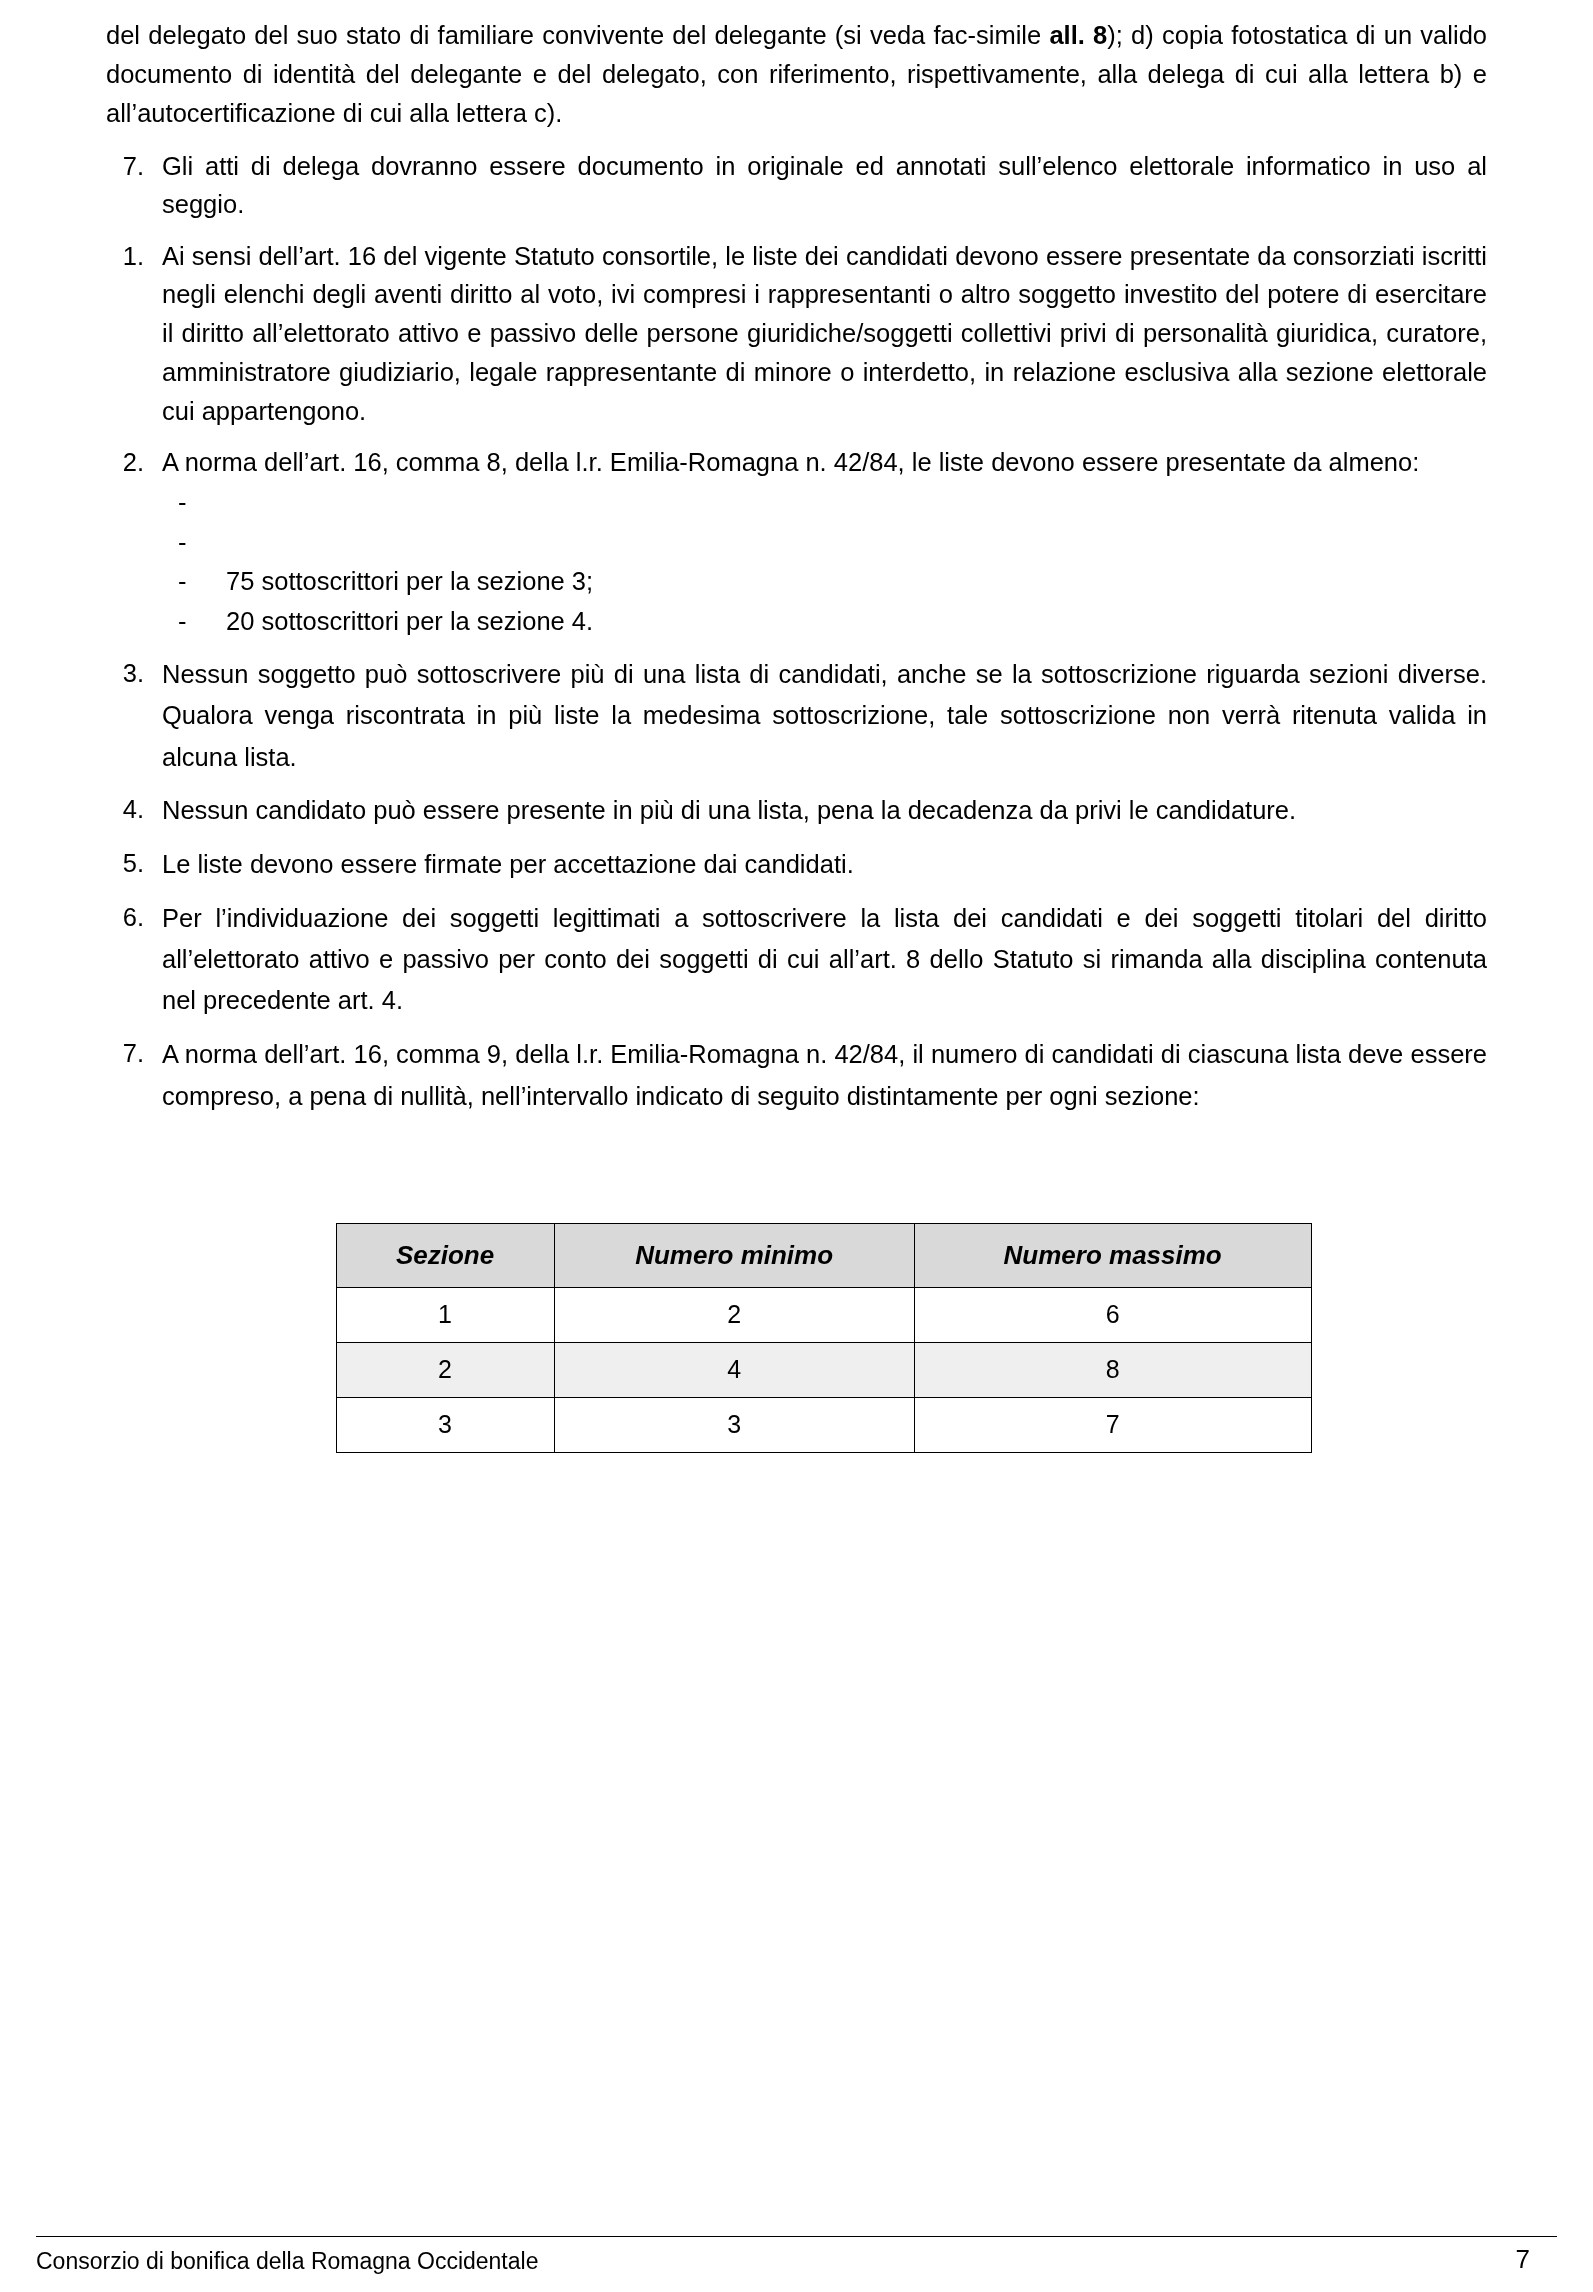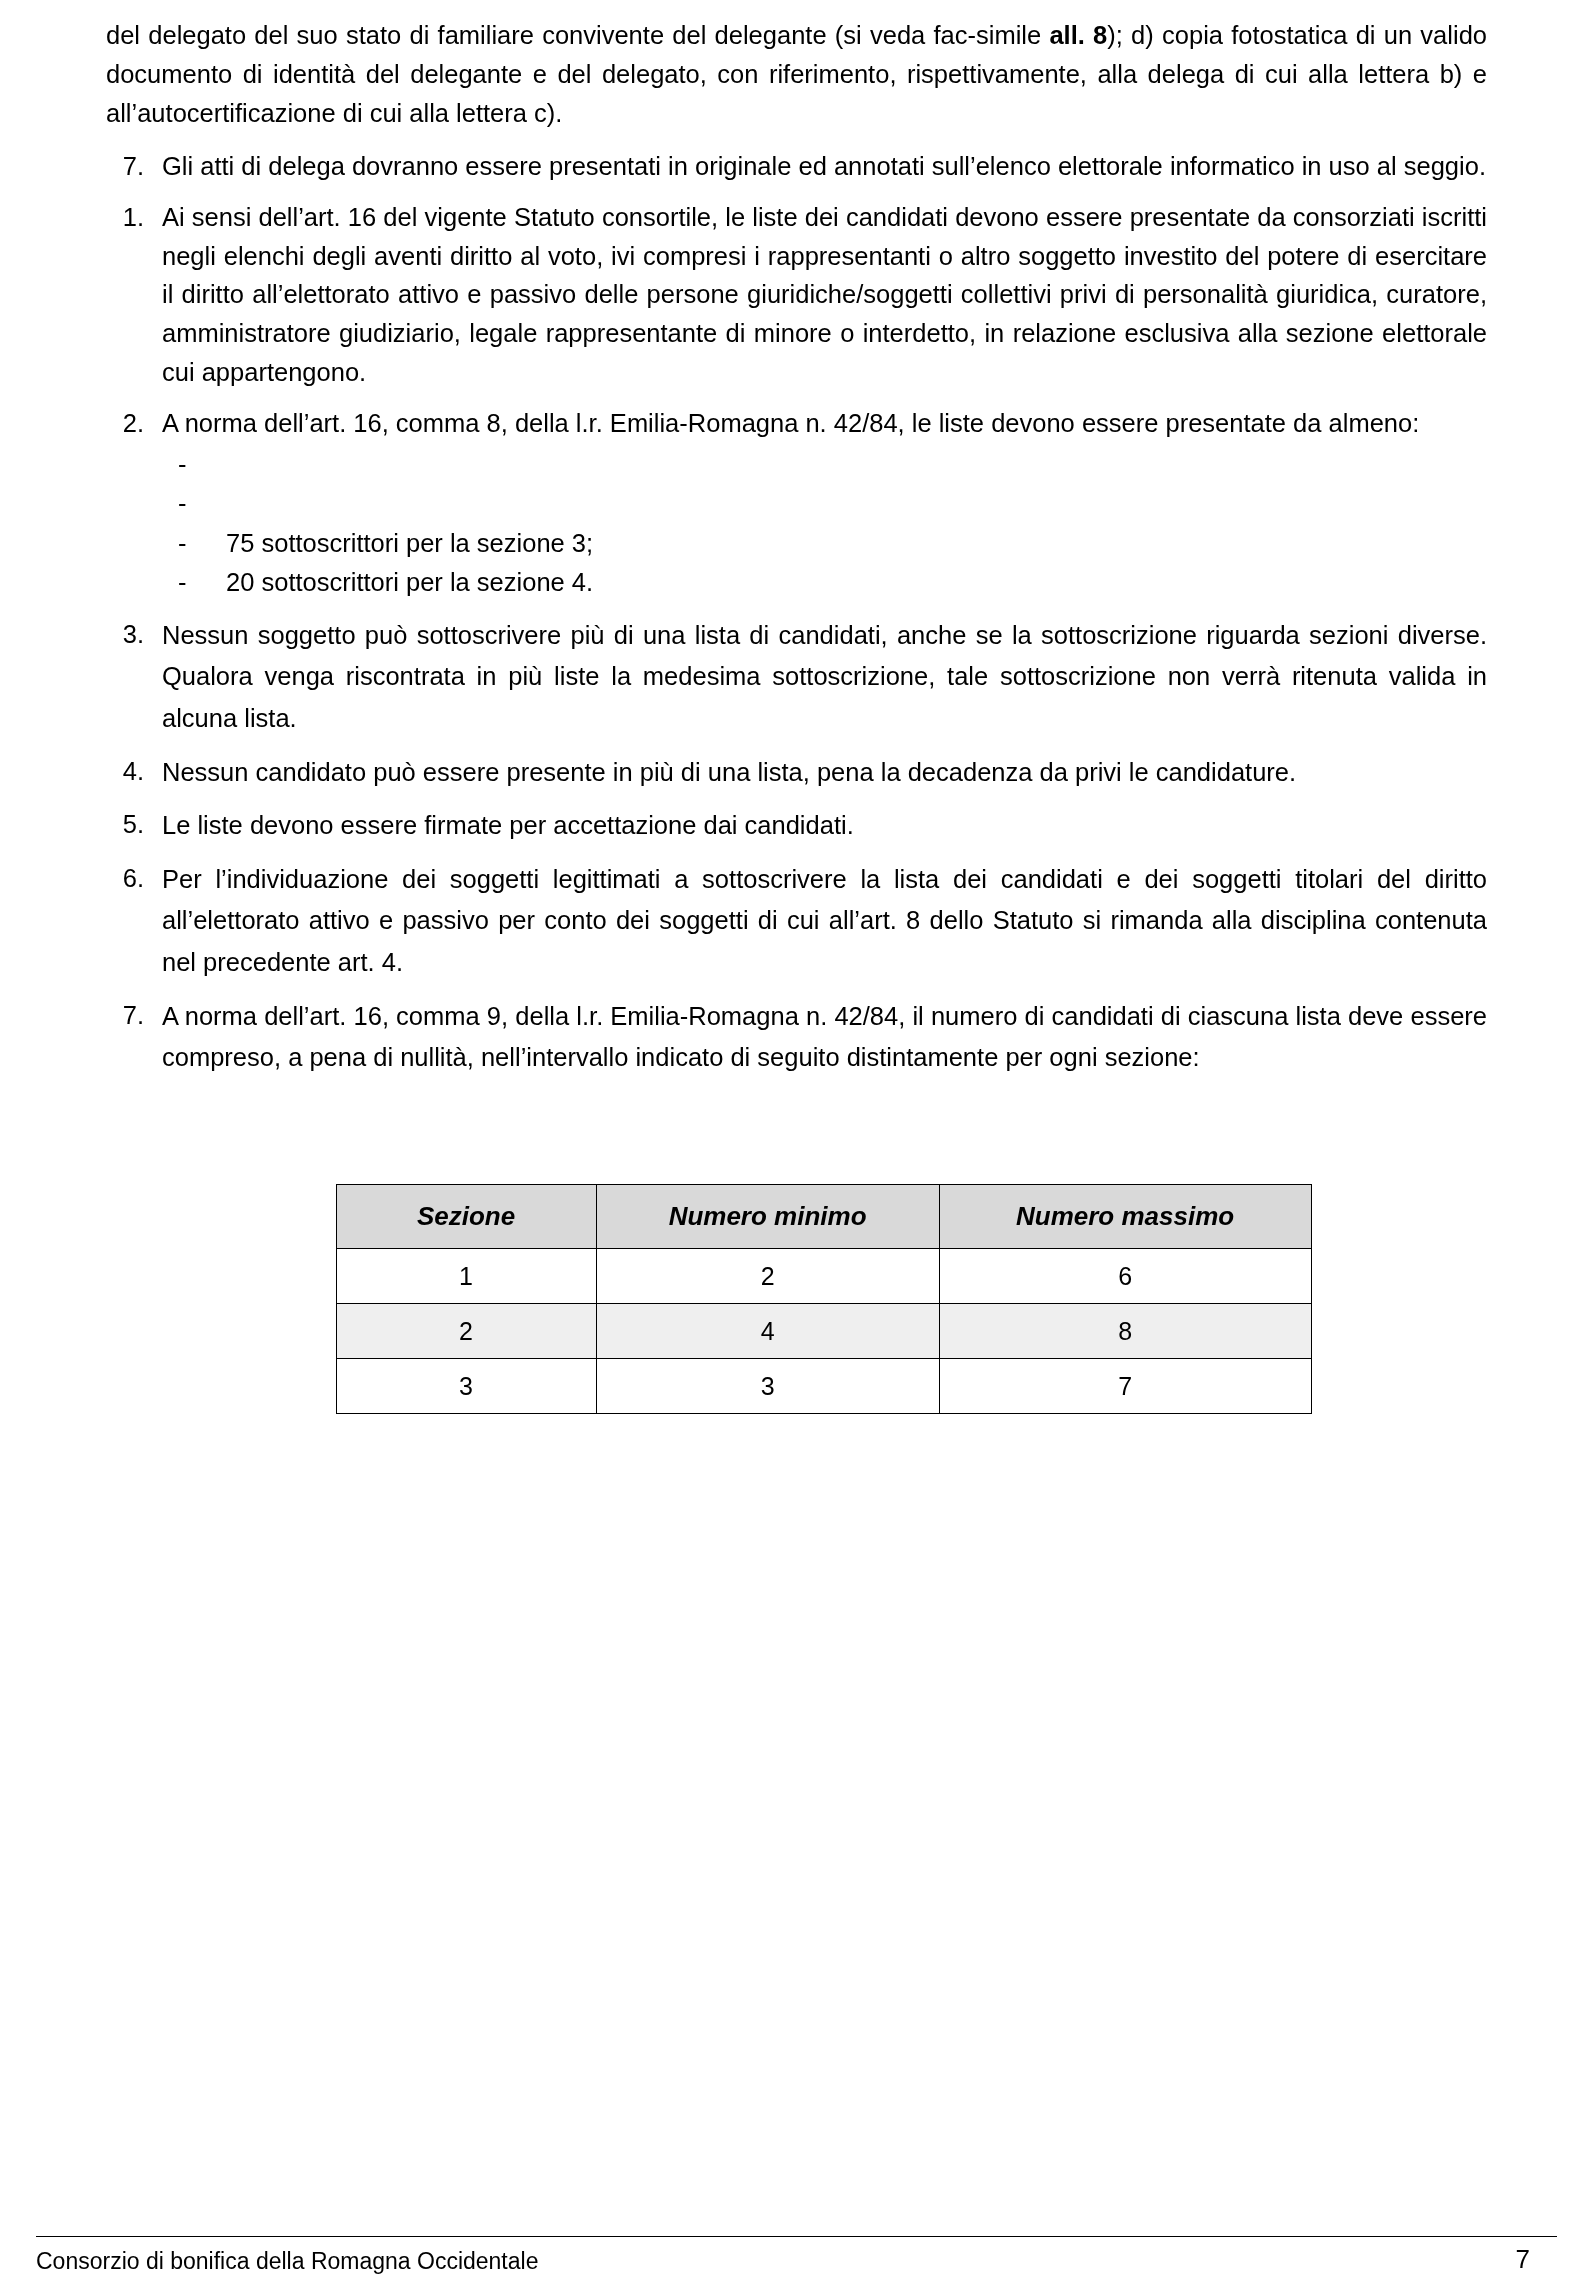--- a/index.html
+++ b/index.html
@@ -95,21 +95,21 @@
     border: 1.8px solid #000000;
     text-align: center;
     font-size: 25px;
     padding: 12.5px 5.4px;
   }
   table.data th {
     background: #d9d9d9;
     font-style: italic;
     font-weight: bold;
     font-size: 26px;
-    padding: 16px 22px;
+    padding: 16px 1px;
   }
   table.data tr.alt td {
     background: #efefef;
   }
   .footer {
     position: absolute;
     left: 36px;
     right: 36px;
     bottom: 18px;
   }
@@ -130,21 +130,21 @@
 </style>
 </head>
 <body>
 
 <div class="page">
 
   <p class="para intro"><span>del delegato del suo stato di familiare convivente del delegante (si veda fac-simile </span><b>all. 8</b><span>); d) copia fotostatica di un valido documento di identità del delegante e del delegato, con riferimento, rispettivamente, alla delega di cui alla lettera b) e all’autocertificazione di cui alla lettera c).</span></p>
 
   <div class="li">
     <div class="li-num">7.</div>
-    <div class="li-body">Gli atti di delega dovranno essere presentati in originale ed annotati sull’elenco elettorale informatico in uso al seggio.</div>
+    <div class="li-body">Gli atti di delega dovranno essere documento in originale ed annotati sull’elenco elettorale informatico in uso al seggio.</div>
   </div>
 
 
   <div class="list">
 
     <div class="li">
       <div class="li-num">1.</div>
       <div class="li-body">Ai sensi dell’art. 16 del vigente Statuto consortile, le liste dei candidati devono essere presentate da consorziati iscritti negli elenchi degli aventi diritto al voto, ivi compresi i rappresentanti o altro soggetto investito del potere di esercitare il diritto all’elettorato attivo e passivo delle persone giuridiche/soggetti collettivi privi di personalità giuridica, curatore, amministratore giudiziario, legale rappresentante di minore o interdetto, in relazione esclusiva alla sezione elettorale cui appartengono.</div>
     </div>
 

